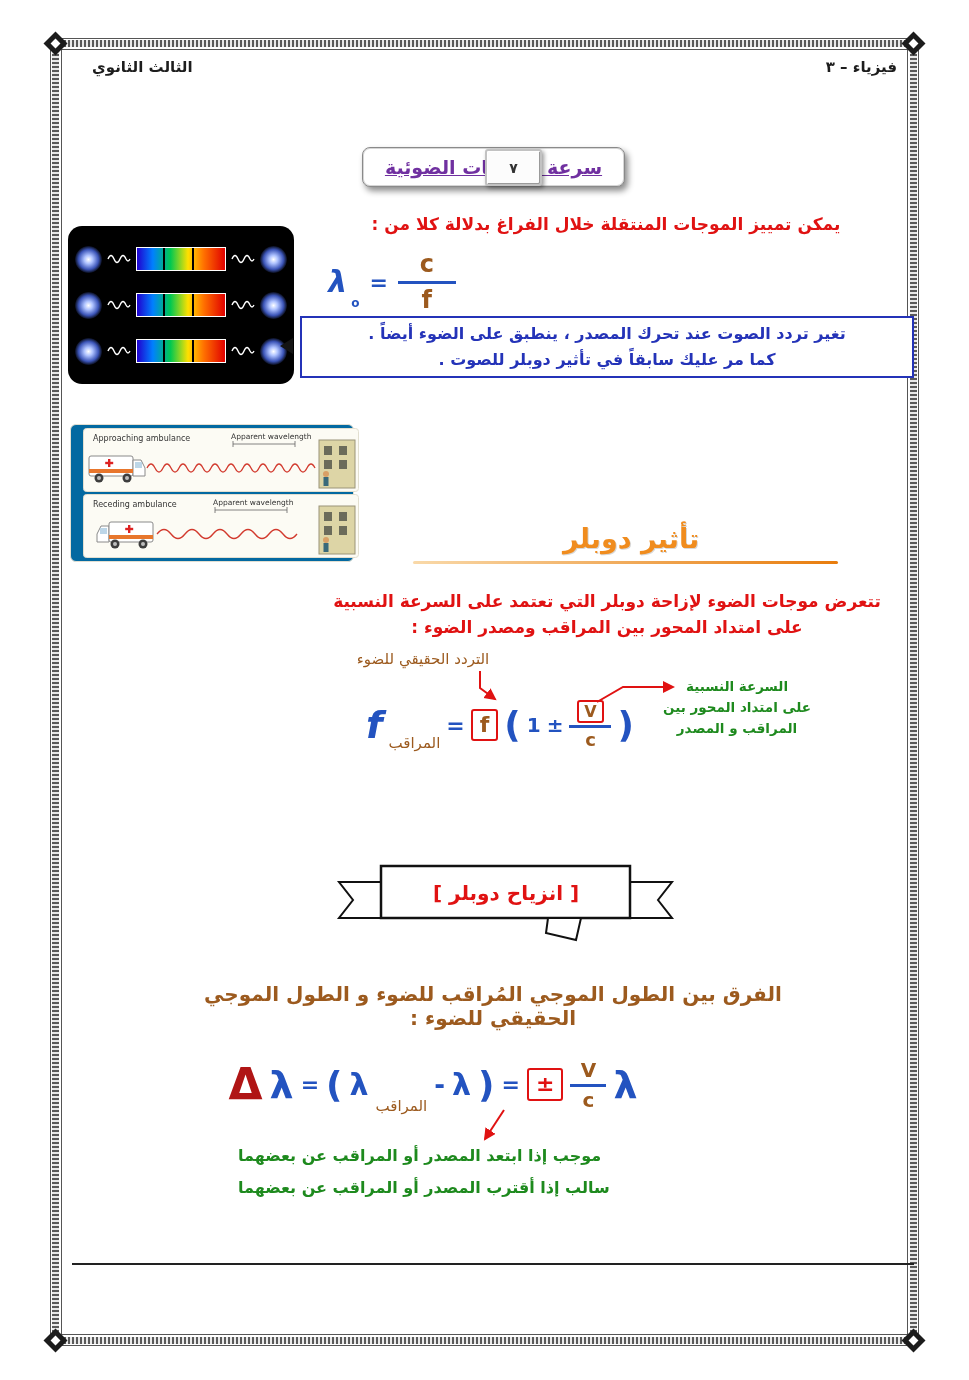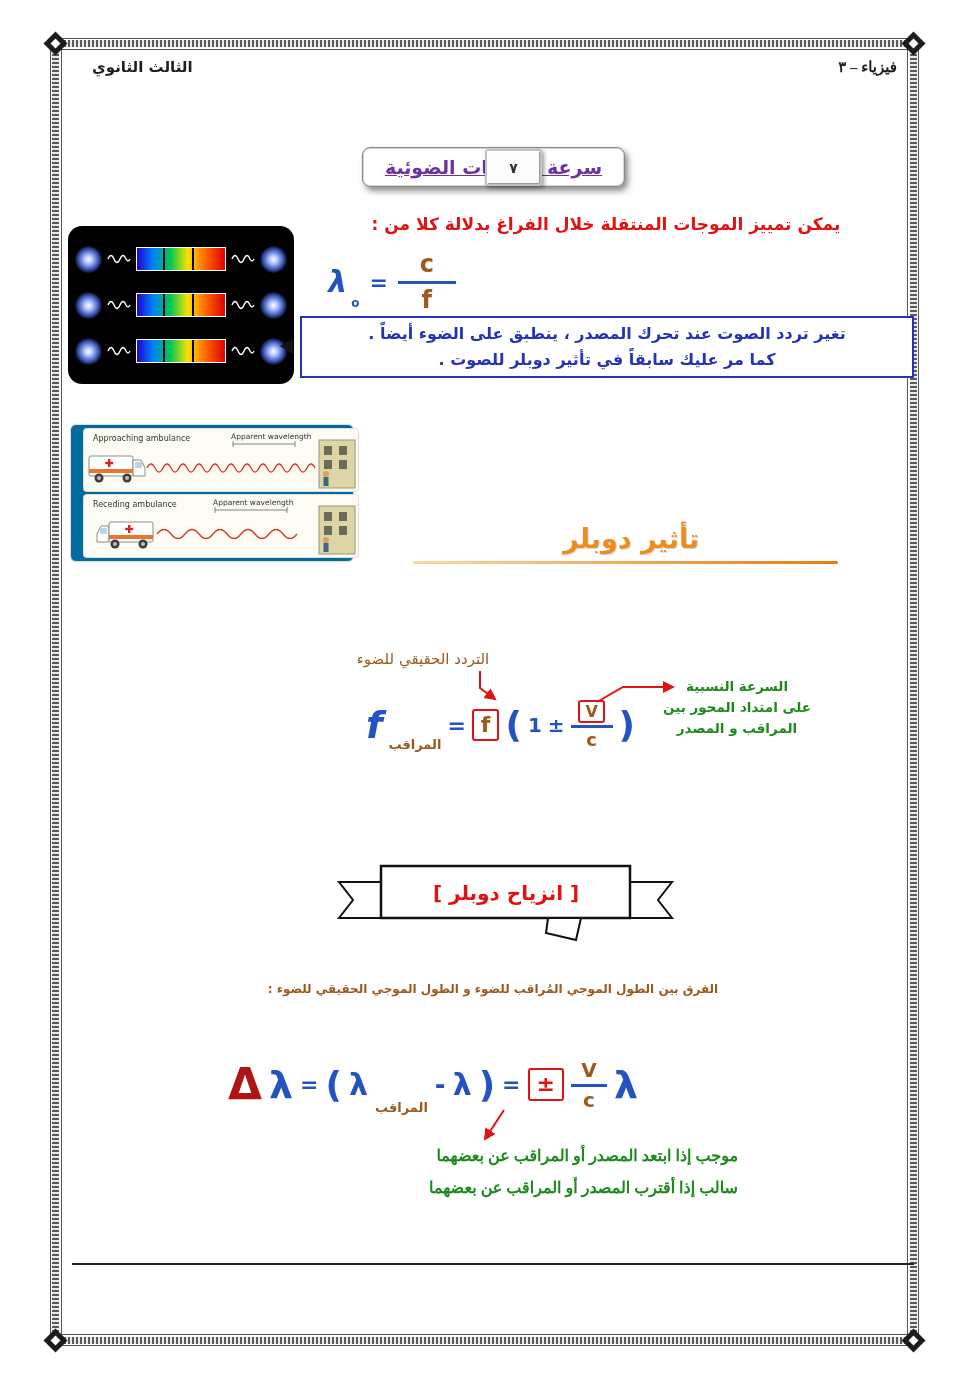--- a/index.html
+++ b/index.html
@@ -16,21 +16,21 @@
   .strip.v { top:40px; bottom:36px; width:7px; background:repeating-linear-gradient(0deg,#5a5a5a 0 2px,#e9e9e9 2px 4px); }
   .strip.left { left:44px; } .strip.right { right:44px; }
   .corner { position:absolute; width:17px; height:17px; background:#1c1c1c; transform:rotate(45deg); }
   .corner::after { content:""; position:absolute; inset:5px; background:#fff; }
   .corner.tl { left:39px; top:35px; } .corner.tr { right:39px; top:35px; }
   .corner.bl { left:39px; bottom:31px; } .corner.br { right:39px; bottom:31px; }
 
   
   .hdr { position:absolute; top:58px; font-weight:bold; font-size:15px; color:#1d1d1d; letter-spacing:1px; direction:rtl; }
   .hdr-left { left:84px; }
-  .hdr-right { right:64px;font-family:Liberation Serif, serif; }
+  .hdr-right { right:64px; }
 
   
   .title-box { left:354px; top:147px; width:263px; height:40px; background:#fff; border:1px solid #8a8a8a; border-radius:8px;
                box-shadow:3px 4px 6px rgba(0,0,0,.45), inset 0 0 0 1px #d6d6d6; display:flex; align-items:center; justify-content:center; }
   .title-text { color:var(--purple,#7030a0); font-weight:bold; font-size:19px; text-decoration:underline; direction:rtl; white-space:nowrap; }
   .num-box { left:477px; top:149px; width:57px; height:37px; background:#fcfcfc; border:2px solid #c2c2c2; border-radius:3px;
              box-shadow:inset 1px 1px 0 #fff, inset -1px -1px 0 #9a9a9a, 2px 2px 4px rgba(0,0,0,.4);
              display:flex; align-items:center; justify-content:center; font-size:14px; font-weight:bold; color:#333; }
 
   
@@ -73,45 +73,45 @@
                        background:linear-gradient(90deg,#f9d9a9,#e87c0c); }
   .doppler-para { left:292px; top:588px; width:614px; text-align:center; direction:rtl; color:var(--red,#e01212);
                   font-weight:bold; font-size:17px; line-height:1.55; }
   .true-freq { left:340px; top:650px; width:150px; text-align:center; direction:rtl; color:var(--brown,#9c5a1e); font-weight:normal; font-size:15px; }
   .rel-speed { left:655px; top:676px; width:148px; text-align:center; direction:rtl; color:var(--green,#1e8a1e);
                font-weight:bold; font-size:13.5px; line-height:1.55; }
 
   
   .freq-formula { left:358px; top:686px; width:280px; height:78px; display:flex; direction:ltr; align-items:center; gap:6px; }
   .fbig { color:var(--formula-blue,#2353c0); font-size:38px; font-weight:bold; font-style:italic; line-height:1; }
-  .subscript { color:var(--brown,#9c5a1e); font-size:13px; font-weight:bold; align-self:flex-end; margin:0 0 12px 0; direction:rtl; }
+  .subscript { color:var(--brown,#9c5a1e); font-size:15px; font-weight:normal; align-self:flex-end; margin:0 0 12px 0; direction:rtl; }
   .boxed-red { border:2px solid var(--red,#e01212); border-radius:3px; padding:0 7px; background:#fff;
                color:var(--brown,#9c5a1e); font-weight:bold; font-size:22px; line-height:1.3; }
   .paren { color:var(--formula-blue,#2353c0); font-size:36px; font-weight:bold; line-height:1; }
   .onepm { color:var(--formula-blue,#2353c0); font-size:20px; font-weight:bold; }
   .vfrac { display:flex; flex-direction:column; align-items:center; }
   .vfrac .vtop { color:var(--brown,#9c5a1e); font-weight:bold; font-size:18px; line-height:1.2; }
   .vfrac .vbar { width:42px; height:2.5px; background:var(--formula-blue,#2353c0); margin:2px 0; }
   .vfrac .vbot { color:var(--brown,#9c5a1e); font-weight:bold; font-size:18px; line-height:1.1; }
 
   
   .ribbon-label { left:373px; top:872px; width:250px; height:42px; display:flex; align-items:center; justify-content:center;
                   color:var(--red,#e01212); font-weight:bold; font-size:20px; direction:rtl; }
 
   
-  .shift-intro { left:155px; top:982px; width:660px; text-align:center; direction:rtl; color:var(--brown,#9c5a1e); font-weight:bold; font-size:12px; }
+  .shift-intro { left:155px; top:982px; width:660px; text-align:center; direction:rtl; color:var(--brown,#9c5a1e); font-weight:bold; font-size:20px; }
   .shift-formula { left:210px; top:1042px; width:430px; height:85px; display:flex; direction:ltr; align-items:center; justify-content:center; gap:7px; }
   .delta { color:var(--dark-red,#b01515); font-size:44px; font-weight:bold; line-height:1; }
   .lam-big { color:var(--formula-blue,#2353c0); font-size:38px; font-weight:bold; line-height:1; }
   .lam-med { color:var(--formula-blue,#2353c0); font-size:30px; font-weight:bold; line-height:1; }
   .minus { color:var(--formula-blue,#2353c0); font-size:26px; font-weight:bold; }
   .pm-box { border:2px solid var(--red,#e01212); border-radius:3px; padding:0 7px; background:#fff;
             color:var(--red,#e01212); font-weight:bold; font-size:22px; line-height:1.3; }
-  .green-notes { left:230px; top:1140px; width:500px; text-align:right; direction:rtl; color:var(--green,#1e8a1e);
-                 font-weight:bold; font-size:16px; line-height:2.0;font-family:Liberation Serif, serif; }
+  .green-notes { left:230px; top:1140px; width:500px; text-align:left; direction:rtl; color:var(--green,#1e8a1e);
+                 font-weight:bold; font-size:16px; line-height:2.0; }
 
   .footer-line { left:64px; top:1263px; width:842px; border-top:2px solid #222; }
 </style>
 </head>
 <body>
 
 <div class="page">
 
   <div class="frame-outer"></div>
   <div class="strip h top"></div>
@@ -253,20 +253,24 @@
       <g>
         <circle cx="243" cy="46" r="3" fill="#d9a066"></circle>
         <rect x="240.5" y="49" width="5" height="9" fill="#39697a"></rect>
       </g>
     </svg>
   </div>
 
   <div class="abs doppler-heading">تأثير دوبلر</div>
   <div class="abs doppler-underline"></div>
 
+  <div class="abs doppler-para">
+    <div>تتعرض موجات الضوء لإزاحة دوبلر التي تعتمد على السرعة النسبية</div>
+    <div>على امتداد المحور بين المراقب ومصدر الضوء :</div>
+  </div>
 
   <div class="abs true-freq">التردد الحقيقي للضوء</div>
   <svg class="abs" style="left:450px;top:668px" width="50" height="45">
     <defs>
         <marker id="ar1" markerWidth="8" markerHeight="8" refX="5" refY="3" orient="auto">
           <path d="M0 0 L6 3 L0 6 Z" fill="#e01212"></path>
         </marker>
       </defs>
     <path d="M22 3 L22 20 L37 31" fill="none" stroke="#e01212" stroke-width="2" marker-end="url(#ar1)"></path>
   </svg>

